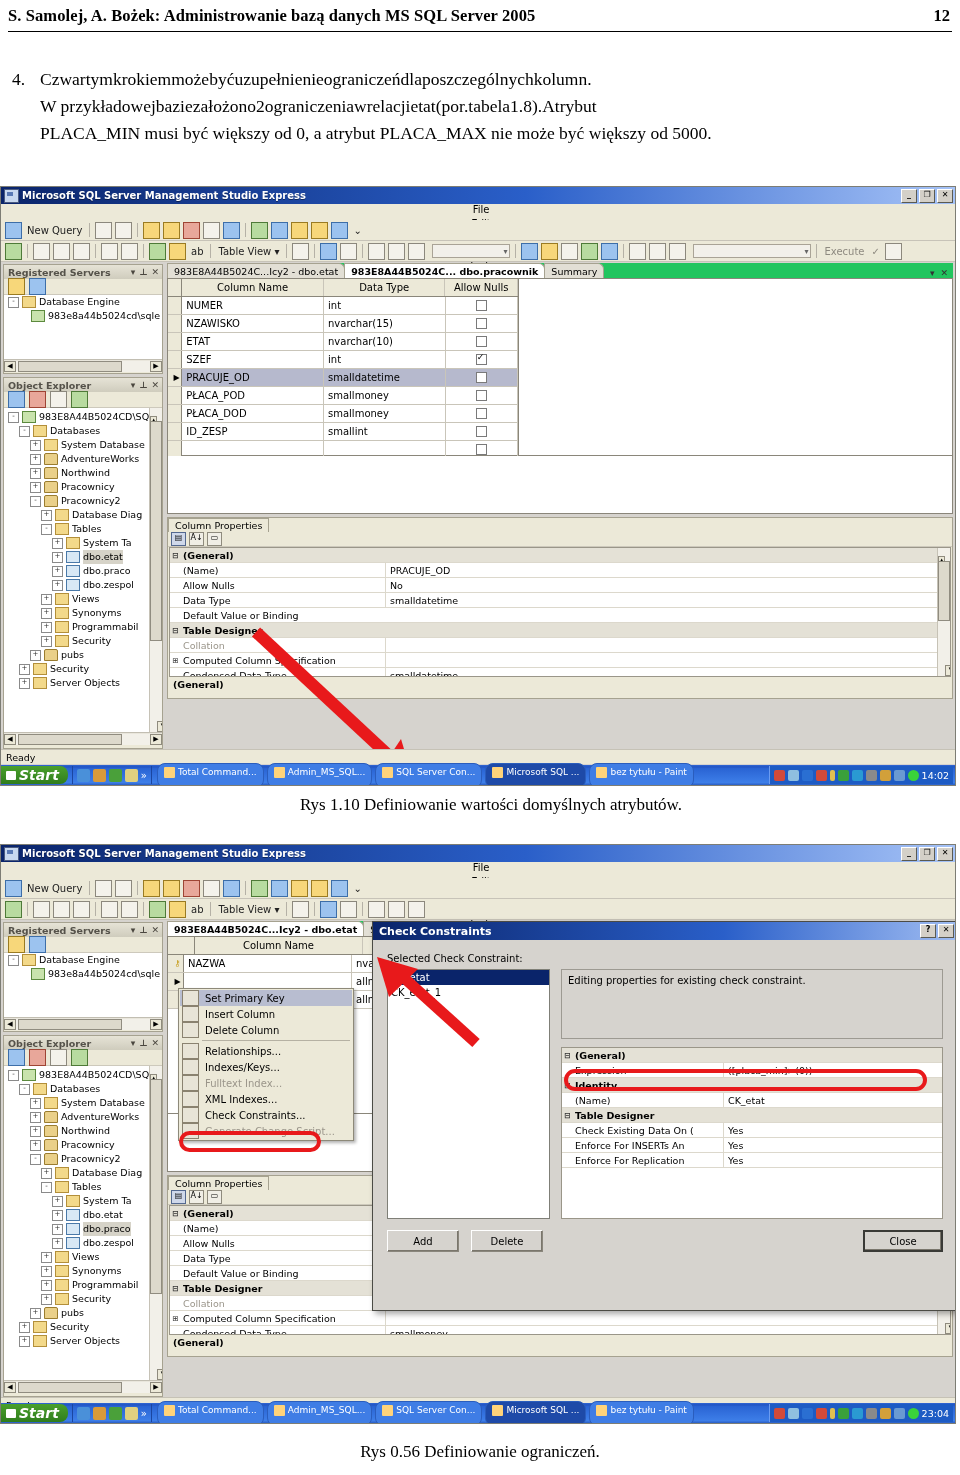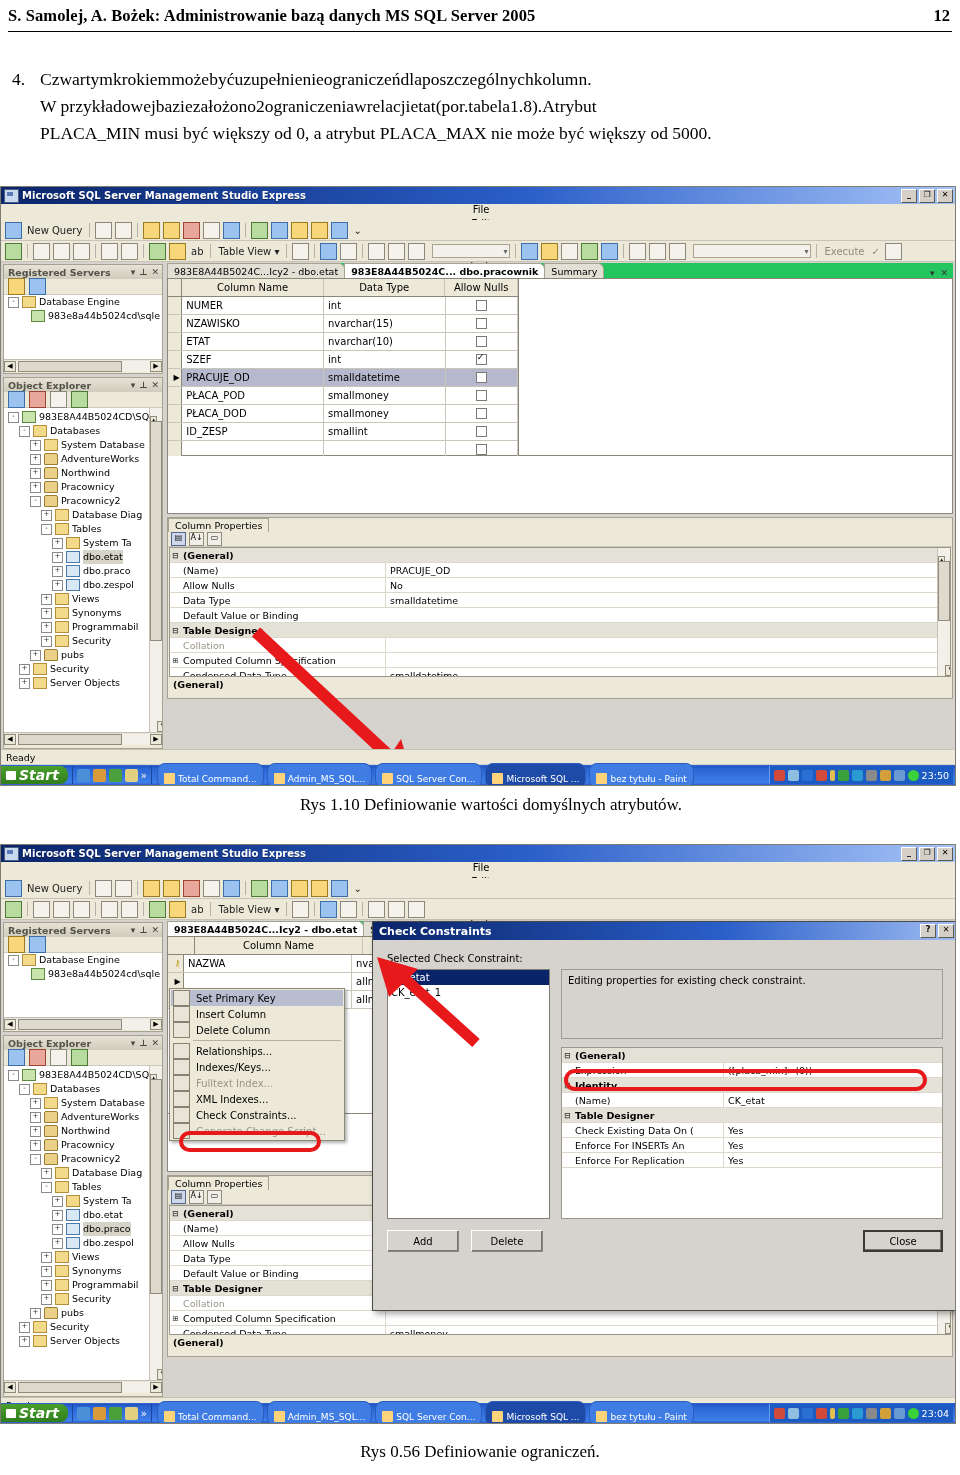--- a/index.html
+++ b/index.html
@@ -135,21 +135,21 @@
            background:linear-gradient(to bottom,#3168d5 0%,#2254c4 9%,#2a64d4 18%,#3d7ee8 88%,#2a5ec4 100%);
            display:flex;align-items:center;box-sizing:border-box;}
   .startbtn{height:18px;margin:1px 4px 1px 0;padding:0 9px 0 5px;
             background:linear-gradient(to bottom,#4aa02c,#2f7d1c);color:#fff;font-size:14px;font-weight:bold;
             border-radius:0 8px 8px 0;display:flex;align-items:center;gap:3px;font-style:italic;}
   .startbtn .flag{width:10px;height:9px;background:#fff;border-radius:1px;}
   .qlaunch{display:flex;align-items:center;gap:3px;padding:0 4px;border-left:1px solid #1b46a0;border-right:1px solid #1b46a0;height:18px;}
   .qicon{width:13px;height:13px;border-radius:2px;}
   .tasks{display:flex;align-items:center;gap:3px;padding-left:5px;flex:1;}
   .task{height:17px;padding:3px 6px;background:#3f7de5;border:1px solid #2a5dbd;color:#fff;font-size:9px;
-        display:flex;align-items:flex-end;gap:3px;border-radius:8px;white-space:nowrap;max-width:108px;overflow:hidden;}
+        display:flex;align-items:flex-start;gap:3px;border-radius:8px;white-space:nowrap;max-width:108px;overflow:hidden;}
   .task.active{background:#1e4aa8;}
   .task .ti{width:11px;height:11px;background:#ffd37a;border-radius:1px;flex:0 0 auto;}
   .tray{height:18px;margin-right:2px;padding:0 4px;background:#1d5bc4;display:flex;align-items:center;gap:3px;
         border-left:1px solid #6c9cf0;color:#fff;font-size:9.5px;}
   .tray .si{width:11px;height:11px;border-radius:2px;}
 
   
   .ctxmenu{position:absolute;background:#ece9d8;border:1px solid #8d8979;box-sizing:border-box;
            box-shadow:2px 2px 3px rgba(0,0,0,.3);padding:1px;}
   .ctxitem{height:16px;display:flex;align-items:center;font-size:10px;padding-left:2px;white-space:nowrap;}
@@ -647,21 +647,21 @@
       <span class="si" style="background:#8fbfe0;"></span>
       <span class="si" style="background:#2a6fd2;"></span>
       <span class="si" style="background:#d24a3a;"></span>
       <span class="si" style="background:#e0c050;width:5px;"></span>
       <span class="si" style="background:#3aa03a;"></span>
       <span class="si" style="background:#2a9ad2;"></span>
       <span class="si" style="background:#8a8a8a;"></span>
       <span class="si" style="background:#d2a03a;"></span>
       <span class="si" style="background:#6a9ad2;"></span>
       <span class="si" style="background:#3ad23a;border-radius:50%;"></span>
-      <span>23:50</span>
+      <span>14:02</span>
     </span>
   </div>
 </div>
 
 <div class="caption" id="cap1">Rys 1.10 Definiowanie wartości domyślnych atrybutów.</div>
 
 <div class="shot" id="shot2">
 
   <div class="titlebar">
     <span class="tb-icon"></span>
@@ -993,21 +993,21 @@
         </div>
       <div class="vscroll">
         <span class="vs-arrow">▲</span>
         <span class="vs-thumb" style="top:13px;height:60px;"></span>
         <span class="vs-arrow" style="position:absolute;bottom:0;">▼</span>
       </div>
     </div>
     <div class="propfoot">(General)</div>
   </div>
 
-  <div class="ctxmenu" style="left:168px;top:143px;width:176px;" id="ctx2">
+  <div class="ctxmenu" style="left:177px;top:143px;width:176px;" id="ctx2">
       <div class="ctxitem hl"><span class="ctxico"></span>Set Primary Key</div>
       <div class="ctxitem"><span class="ctxico"></span>Insert Column</div>
       <div class="ctxitem"><span class="ctxico"></span>Delete Column</div>
       <div class="ctxsep"></div>
       <div class="ctxitem"><span class="ctxico"></span>Relationships...</div>
       <div class="ctxitem"><span class="ctxico"></span>Indexes/Keys...</div>
       <div class="ctxitem dis"><span class="ctxico"></span>Fulltext Index...</div>
       <div class="ctxitem"><span class="ctxico"></span>XML Indexes...</div>
       <div class="ctxitem"><span class="ctxico"></span>Check Constraints...</div>
       <div class="ctxitem dis"><span class="ctxico"></span>Generate Change Script...</div>

